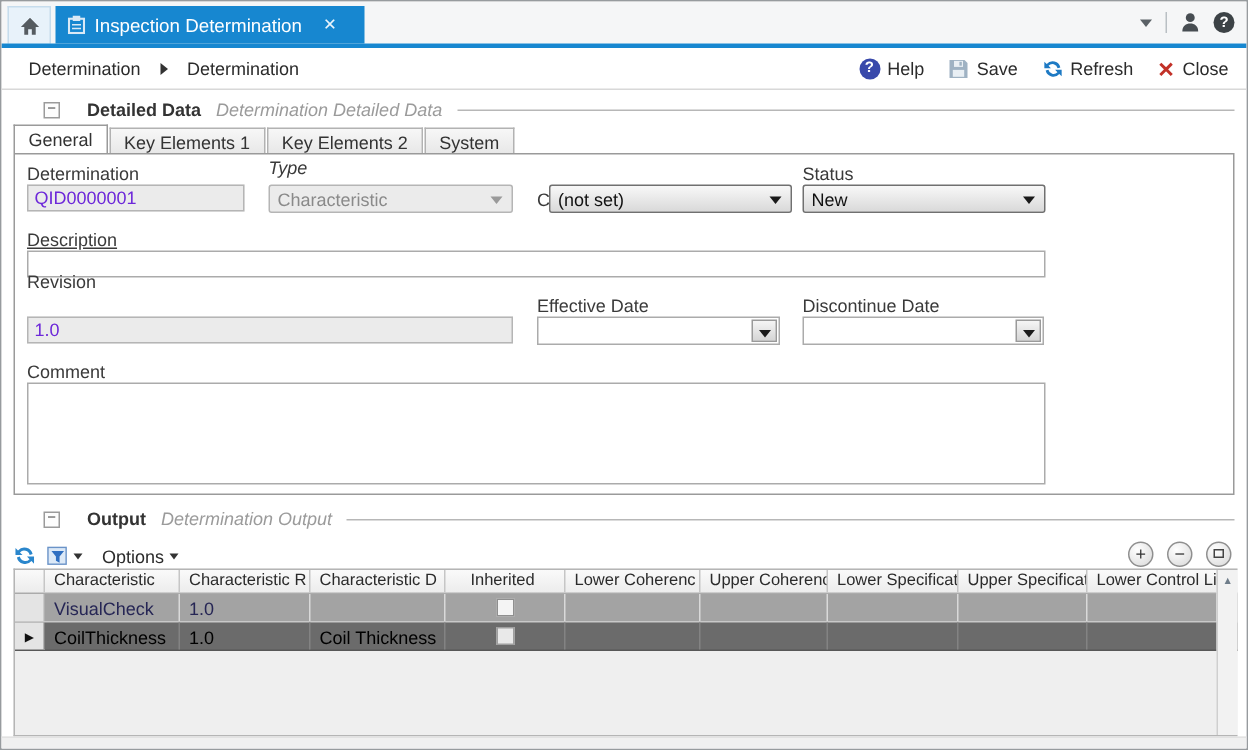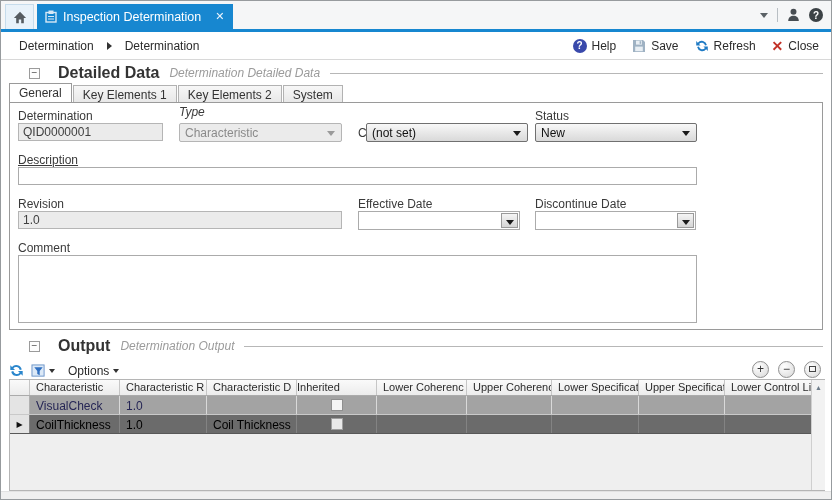--- a/index.html
+++ b/index.html
@@ -2,21 +2,21 @@
 <html><head>
 <meta charset="utf-8">
 <style>
   * { box-sizing: border-box; margin: 0; padding: 0; }
   html,body { background:#dfe3e6; font-family:"Liberation Sans", sans-serif; }
   .window{ position:relative; width:832px; height:500px; border:1px solid #979b9e; background:#fff; overflow:hidden; }
 
   
   .tabstrip{ position:absolute; top:0; left:0; right:0; height:28px; background:#f5f6f7; }
   .home-tab{ position:absolute; left:4px; top:3px; width:29px; height:25px; background:#e8f2fa; border:1px solid #c6dcec; border-bottom:none; display:flex; align-items:center; justify-content:center; cursor:pointer; }
-  .active-tab{ position:absolute; left:36px; top:3px; height:25px; background:#1787d0; color:#fff; display:flex; align-items:center; padding:0 8px 0 8px; font-size:12.5px; gap:6px; cursor:pointer; }
+  .active-tab{ position:absolute; left:36px; top:3px; height:25px; background:#1787d0; color:#fff; display:flex; align-items:center; padding:0 18px 0 8px; font-size:12.5px; gap:6px; cursor:pointer; }
   .active-tab .tab-close{ margin-left:8px; font-size:11px; color:#eaf4fc; cursor:pointer; }
   .strip-right{ position:absolute; right:8px; top:4px; height:20px; display:flex; align-items:center; gap:9px; }
   .caret-down{ width:0; height:0; border-left:4px solid transparent; border-right:4px solid transparent; border-top:5px solid #5a6166; cursor:pointer; }
   .vdivider{ width:1px; height:14px; background:#b9bfc4; }
   .help-badge{ width:14px; height:14px; border-radius:50%; background:#3c4246; color:#fff; font-size:10px; font-weight:bold; display:flex; align-items:center; justify-content:center; cursor:pointer; }
   .accent-line{ position:absolute; top:28px; left:0; right:0; height:3px; background:#1787d0; }
 
   
   .cmdbar{ position:absolute; top:31px; left:0; right:0; height:28px; background:#fff; border-bottom:1px solid #d8d8d8; display:flex; align-items:center; justify-content:space-between; padding:0 12px 0 18px; }
   .breadcrumb{ display:flex; align-items:center; gap:13px; font-size:12px; color:#2b2b2b; }
@@ -24,34 +24,34 @@
   .cmd-actions{ display:flex; align-items:center; gap:16px; }
   .cmd{ display:flex; align-items:center; gap:5px; font-size:12px; color:#2b2b2b; cursor:pointer; }
   .ic-help-cmd{ width:14px; height:14px; border-radius:50%; background:#3949ab; color:#fff; font-size:10px; font-weight:bold; display:flex; align-items:center; justify-content:center; }
   .ic-close-cmd{ color:#c23128; font-size:14px; font-weight:bold; line-height:12px; }
 
   
   .main{ position:absolute; top:59px; left:0; right:0; bottom:0; background:#fff; }
 
   .section-header{ position:absolute; left:8px; right:8px; height:16px; display:flex; align-items:center; }
   .collapse-box{ width:11px; height:11px; border:1px solid #9b9b9b; background:#fdfdfd; color:#4a4a4a; font-size:10px; line-height:8px; text-align:center; margin:0 18px 0 20px; cursor:pointer; }
-  .sec-title{ font-size:16px; font-weight:bold; color:#333; margin-right:10px; }
+  .sec-title{ font-size:12px; font-weight:bold; color:#333; margin-right:10px; }
   .sec-sub{ font-size:12px; font-style:italic; color:#9b9b9b; margin-right:10px; white-space:nowrap; }
   .sec-rule{ flex:1; height:1px; background:#b7b7b7; }
 
   
   .tabs{ position:absolute; top:24px; left:8px; display:flex; align-items:flex-end; height:18px; }
   .tab{ font-size:12px; color:#333; padding:2px 9px 2px 9px; background:linear-gradient(#f7f7f7,#e8e8e8); border:1px solid #b2b2b2; border-bottom:none; height:17px; cursor:pointer; margin-right:1px; }
   .tab.active{ background:#fff; border:1px solid #9a9a9a; border-bottom:none; height:19px; position:relative; z-index:2; }
 
   
   .panel{ position:absolute; top:42px; left:8px; width:814px; height:228px; border:1px solid #9a9a9a; background:#fff; }
   .flabel{ position:absolute; font-size:12px; color:#3a3a3a; }
   .tinput{ position:absolute; height:18px; border:1px solid #ababab; background:#fff; font-size:12px; color:#333; padding:0 4px; font-family:"Liberation Sans",sans-serif; }
-  .tinput:disabled, .tinput.disabled{ background:#ebebeb; color:#404040; border-color:#b5b5b5; }
+  .tinput:disabled, .tinput.disabled{ background:#ebebeb; color:#6d28d9; border-color:#b5b5b5; }
   .combo{ position:absolute; height:19px; border:1px solid #707070; border-radius:2px; background:linear-gradient(#f8f8f8,#d9d9d9); font-size:12px; color:#111; padding:2px 18px 0 5px; cursor:pointer; }
   .combo .arr{ position:absolute; right:6px; top:7px; width:0; height:0; border-left:4px solid transparent; border-right:4px solid transparent; border-top:5px solid #1a1a1a; }
   .combo.disabled{ border-color:#b5b5b5; background:#ebebeb; color:#8a8a8a; cursor:default; }
   .combo.disabled .arr{ border-top-color:#9a9a9a; }
   .datecombo{ position:absolute; height:19px; border:1px solid #ababab; background:#fff; }
   .datecombo .btn{ position:absolute; right:1px; top:1px; bottom:1px; width:17px; border:1px solid #9a9a9a; background:linear-gradient(#f5f5f5,#d5d5d5); cursor:pointer; }
   .datecombo .btn .arr{ position:absolute; left:4px; top:6px; width:0; height:0; border-left:4px solid transparent; border-right:4px solid transparent; border-top:5px solid #1a1a1a; }
   .tarea{ position:absolute; border:1px solid #ababab; background:#fff; font-size:12px; font-family:"Liberation Sans",sans-serif; resize:none; }
 
   
@@ -61,21 +61,21 @@
   .gt-options{ display:flex; align-items:center; gap:4px; font-size:12px; color:#2b2b2b; margin-left:6px; cursor:pointer; }
   .gt-right{ display:flex; align-items:center; gap:9px; }
   .circle-btn{ width:17px; height:17px; border-radius:50%; border:1px solid #8f8f8f; background:radial-gradient(circle at 35% 30%, #ffffff, #d8d8d8); color:#333; font-size:12px; line-height:14px; text-align:center; cursor:pointer; }
   .circle-btn .sq{ display:block; width:7px; height:6px; border:1.5px solid #444; margin:4px auto 0; }
   .split{ display:flex; align-items:center; gap:3px; cursor:pointer; }
 
   
   .datagrid{ position:absolute; top:319px; left:8px; width:816px; height:112px; border:1px solid #b5b5b5; border-right:none; background:#efefef; }
   .g-head{ display:flex; height:16px; background:linear-gradient(#fafafa,#ececec); border-bottom:1px solid #ababab; }
   .g-head .hc{ font-size:11px; color:#2b2b2b; padding:1px 3px 0 6px; border-right:1px solid #c6c6c6; white-space:nowrap; overflow:hidden; cursor:pointer; }
-  .g-head .hc.center{ padding-left:0; }
+  .g-head .hc.center{ text-align:center; padding-left:0; }
   .g-row{ display:flex; height:19px; background:#a3a3a3; border-bottom:1px solid #c9c9c9; cursor:pointer; }
   .g-row .gc{ font-size:12px; color:#262655; padding:2px 3px 0 6px; border-right:1px solid #d9d9d9; white-space:nowrap; overflow:hidden; display:flex; align-items:center; }
   .g-row .rowhdr{ background:#e4e4e4; border-right:1px solid #b0b0b0; justify-content:center; padding:0; font-size:8px; color:#111; }
   .g-row.selected{ background:#6b6b6b; border-bottom:1px solid #585858; }
   .g-row.selected .gc{ color:#000000; border-right-color:#838383; }
   .g-row.selected .rowhdr{ background:#e4e4e4; color:#111; }
   .cb{ width:12px; height:12px; border:1px solid #8f8f8f; background:#f4f4f4; margin:0 auto; cursor:pointer; }
   .g-row.selected .cb{ background:#e9e9e9; border-color:#9f9f9f; }
   .gc.center{ justify-content:center; padding:0; }
   .c0{width:20px} .c1{width:90px} .c2{width:87px} .c3{width:90px} .c4{width:80px}
@@ -198,21 +198,21 @@
       </div>
 
       <span class="flabel" style="left:525px; top:6px;">Status</span>
       <div class="combo" style="left:525px; top:20px; width:162px;">
         <span>New</span><span class="arr"></span>
       </div>
 
       <span class="flabel" style="left:8px; top:50px;text-decoration:underline;">Description</span>
       <input class="tinput" style="left: 8px; top: 64px; width: 679px;" value="">
 
-      <span class="flabel" style="left:8px; top:94px;">Revision</span>
+      <span class="flabel" style="left:8px; top:78px;">Revision</span>
       <input class="tinput disabled" style="left: 8px; top: 108px; width: 324px;" disabled="" value="1.0">
 
       <span class="flabel" style="left:348px; top:94px;">Effective Date</span>
       <div class="datecombo" style="left:348px; top:108px; width:162px;">
         <span class="btn">
             <span class="arr"></span>
           </span>
       </div>
 
       <span class="flabel" style="left:525px; top:94px;">Discontinue Date</span>

